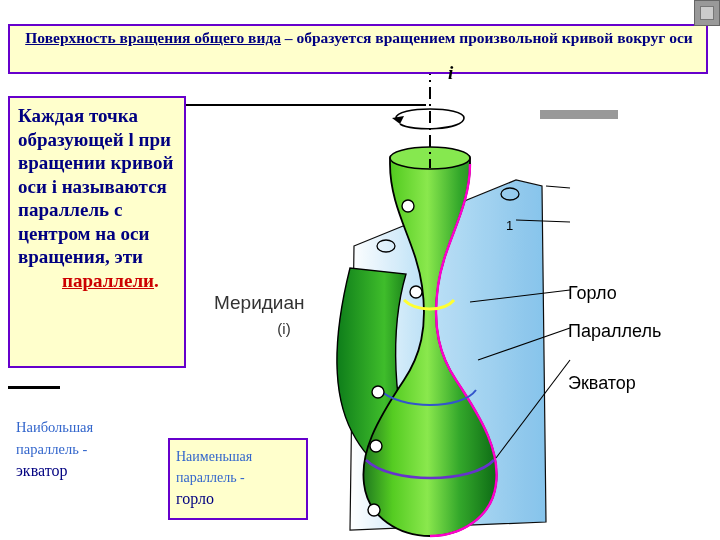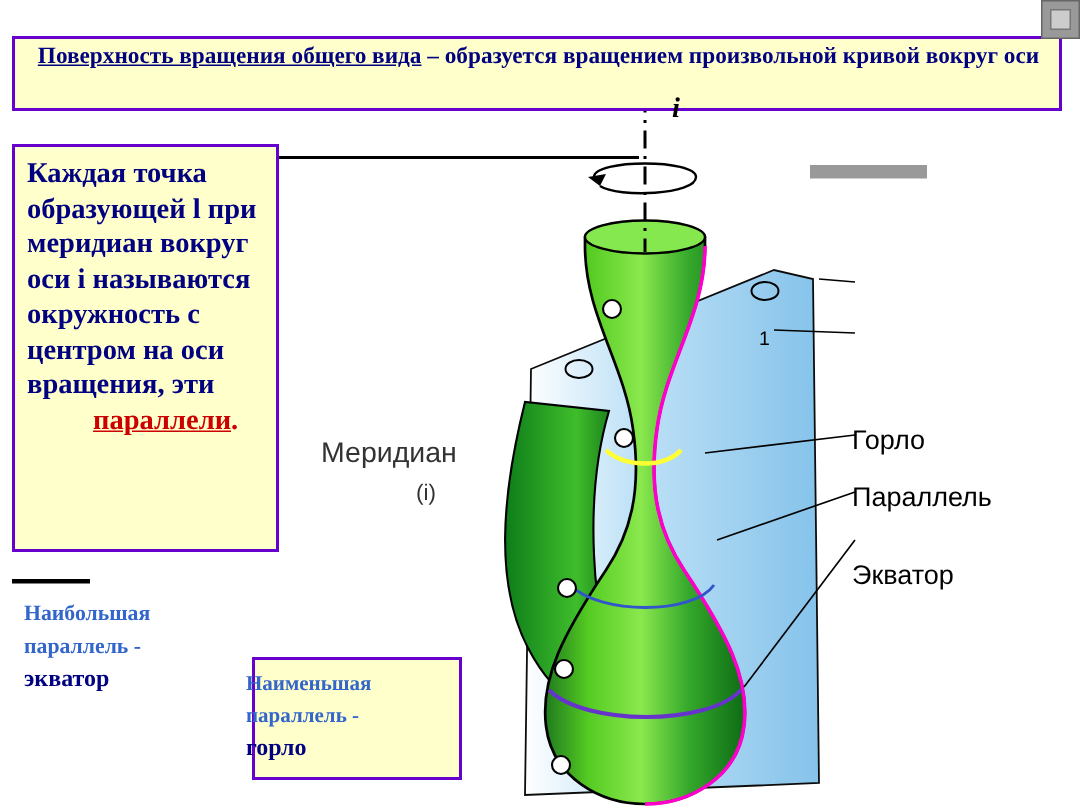--- a/index.html
+++ b/index.html
@@ -49,36 +49,36 @@
   }
   #left-last-dot{color:#cc0000;text-decoration:none;}
 
   
   #left-rule{
     left:8px;top:386px;width:52px;height:3px;background:#000000;
   }
 
   
   #bl-caption{
-    left:16px;top:398px;width:150px;
-    font-size:14.5px;font-weight:bold;color:#3366cc;
+    left:16px;top:416px;width:150px;
+    font-size:14.5px;font-weight:normal;color:#3366cc;
     line-height:22px;
   }
   #bl-caption .big{font-size:16px;color:#000080;}
 
   
   #bm-box{
     left:168px;top:438px;width:140px;height:82px;
     background:#ffffcc;
     border:2px solid #6600cc;
     box-sizing:border-box;
   }
   #bm-text{
-    left:164px;top:446px;width:128px;
-    font-size:14px;font-weight:bold;color:#3366cc;line-height:21px;
+    left:176px;top:446px;width:128px;
+    font-size:14px;font-weight:normal;color:#3366cc;line-height:21px;
   }
   #bm-text .big{font-size:16px;color:#000080;}
 
   
   #meridian-label{
     left:214px;top:292px;width:140px;
     font-family:"Liberation Sans", sans-serif;
     font-size:19px;color:#333333;
   }
   #meridian-sub{
@@ -210,23 +210,23 @@
 
   <div class="abs" id="title-box"></div>
   <div class="abs" id="title-text">
     <u>Поверхность вращения общего вида</u><span> – образуется вращением произвольной кривой вокруг оси</span>
   </div>
 
   <div class="abs" id="left-box"></div>
   <div class="abs" id="left-text">
     <div>Каждая точка</div>
     <div>образующей l при</div>
-    <div>меридиан вокруг</div>
+    <div>вращении кривой</div>
     <div>оси i называются</div>
-    <div>окружность с</div>
+    <div>параллель с</div>
     <div>центром на оси</div>
     <div>вращения, эти</div>
     <div>
       <span id="left-last">параллели</span><span id="left-last-dot">.</span>
     </div>
   </div>
 
   <div class="abs" id="left-rule"></div>
 
   <div class="abs" id="bl-caption">

